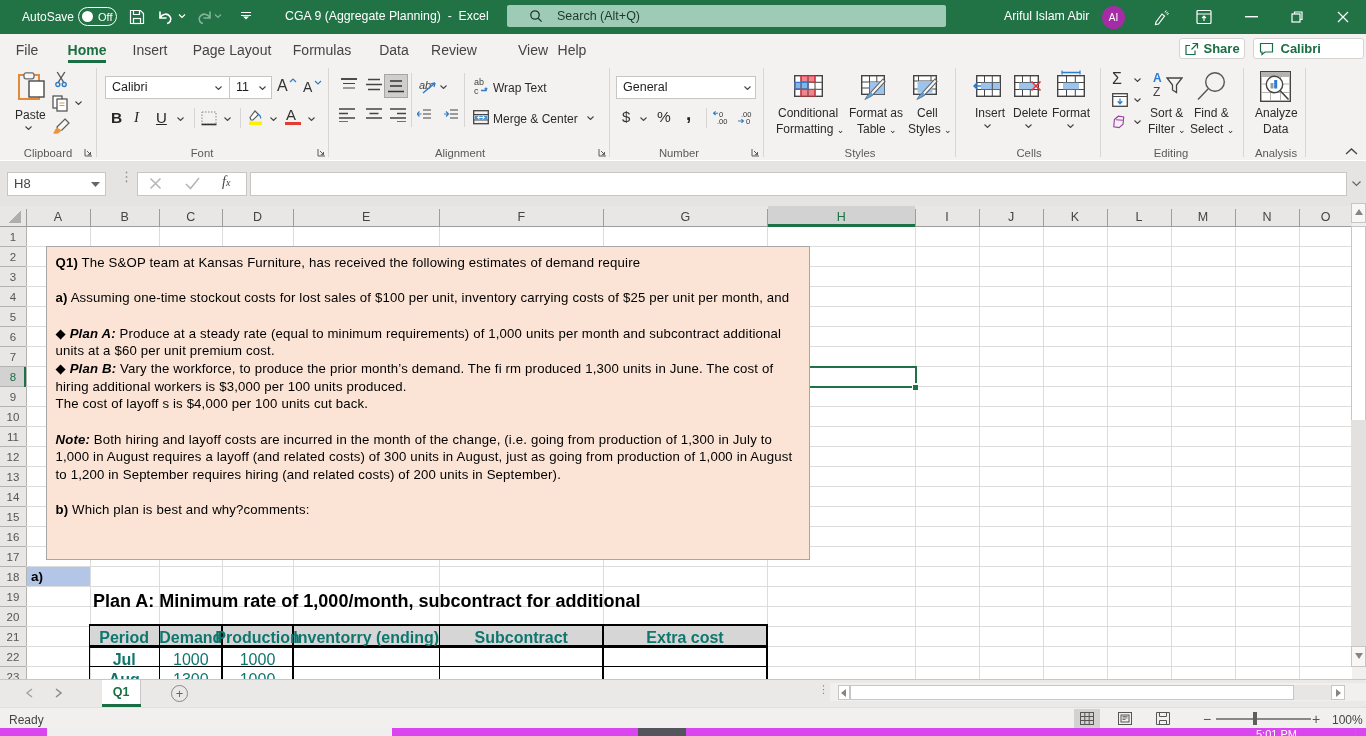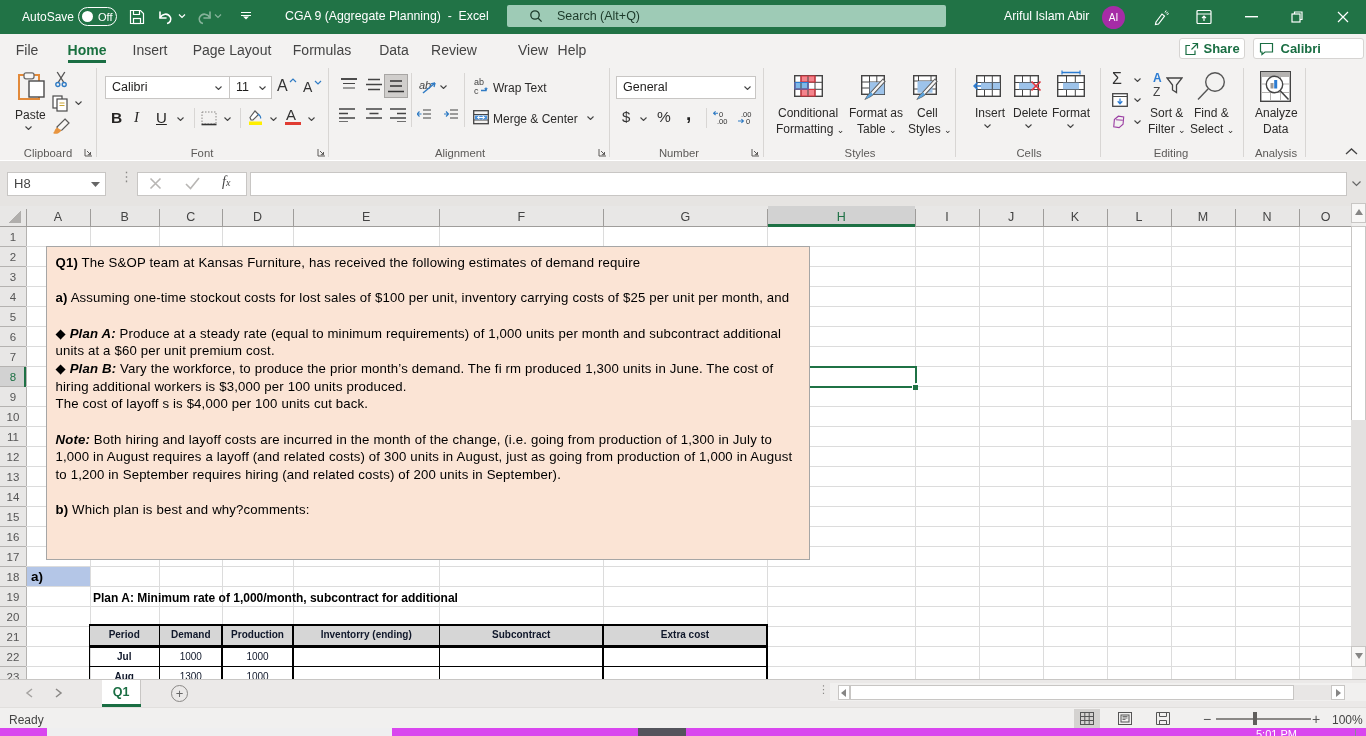--- a/index.html
+++ b/index.html
@@ -28,21 +28,21 @@
 .launch{position:absolute;top:85px;width:9px;height:9px}
 .rlabel{position:absolute;font-size:12px;color:#2b2a29;white-space:nowrap}
 .caret{position:absolute;width:7px;height:4px}
 .ribbonsel{position:absolute;background:#fff;border:1px solid #c8c6c4;font-size:12.5px;color:#1d1c1b}
 
 #frow{position:absolute;left:0;top:160px;width:1366px;height:46px;background:#e6e4e2;border-top:1px solid #fff}
 .fbox{position:absolute;background:#fff;border:1px solid #c8c6c4}
 
 #sheet{position:absolute;left:0;top:206px;width:1366px;height:473px}
 .txline{font-size:13.2px;color:#000;white-space:nowrap;letter-spacing:0.16px}
-.tc{font-size:10px;color:#0f172a;transform:translateX(-50%);white-space:nowrap}
+.tc{font-size:16px;color:#0f766e;transform:translateX(-50%);white-space:nowrap}
 
 #tabbar{position:absolute;left:0;top:678.5px;width:1366px;height:28.5px;background:#ebe9e8;border-top:1px solid #c8c6c4}
 #statusbar{position:absolute;left:0;top:707px;width:1366px;height:21px;background:#f1f0ef;border-top:1px solid #e1dfdd;font-size:12px;color:#444}
 #taskbar{position:absolute;left:0;top:728px;width:1366px;height:22px;background:#d946ef}
 </style>
 </head>
 <body>
 <div id="app">
 <div id="titlebar">
   <div class="t" style="left:22px;top:10px;font-size:12px">AutoSave</div>
@@ -574,21 +574,21 @@
 <div class="abs txline" style="left:55.5px;top:137.2px">units at a $60 per unit premium cost.</div>
 <div class="abs txline" style="left:55.5px;top:154.9px">◆ <b><i>Plan B:</i></b> Vary the workforce, to produce the prior month’s demand. The fi rm produced 1,300 units in June. The cost of</div>
 <div class="abs txline" style="left:55.5px;top:172.5px">hiring additional workers is $3,000 per 100 units produced.</div>
 <div class="abs txline" style="left:55.5px;top:190.2px">The cost of layoff s is $4,000 per 100 units cut back.</div>
 <div class="abs txline" style="left:55.5px;top:225.5px"><b><i>Note:</i></b> Both hiring and layoff costs are incurred in the month of the change, (i.e. going from production of 1,300 in July to</div>
 <div class="abs txline" style="left:55.5px;top:243.1px">1,000 in August requires a layoff (and related costs) of 300 units in August, just as going from production of 1,000 in August</div>
 <div class="abs txline" style="left:55.5px;top:260.8px">to 1,200 in September requires hiring (and related costs) of 200 units in September).</div>
 <div class="abs txline" style="left:55.5px;top:296.1px"><b>b)</b> Which plan is best and why?comments:</div>
 <div class="abs" style="left:26.5px;top:360.7px;width:63px;height:19.3px;background:#b4c6e7"></div>
 <div class="abs" style="left:31px;top:363px;font-size:13.5px;font-weight:bold;color:#000">a)</div>
-<div class="abs" style="left:93px;top:384.5px;font-size:12px;font-weight:bold;color:#000">Plan A: Minimum rate of 1,000/month, subcontract for additional</div>
+<div class="abs" style="left:93px;top:384.5px;font-size:18px;font-weight:bold;color:#000">Plan A: Minimum rate of 1,000/month, subcontract for additional</div>
 <div class="abs" style="left:89px;top:418.2px;width:679px;height:54.3px">
         <div class="abs" style="left:1px;top:2px;width:677px;height:20px;background:#d6d6d6"></div>
         <svg class="abs" style="left:0;top:0" width="679" height="55" shape-rendering="crispEdges">
           <line x1="0.3" y1="0" x2="0.3" y2="55" stroke="#000" stroke-width="2.2"></line>
           <line x1="70.5" y1="0" x2="70.5" y2="55" stroke="#000" stroke-width="1.6"></line>
           <line x1="133" y1="0" x2="133" y2="55" stroke="#000" stroke-width="1.6"></line>
           <line x1="204" y1="0" x2="204" y2="55" stroke="#000" stroke-width="1.6"></line>
           <line x1="350.5" y1="0" x2="350.5" y2="55" stroke="#000" stroke-width="1.6"></line>
           <line x1="514" y1="0" x2="514" y2="55" stroke="#000" stroke-width="1.6"></line>
           <line x1="677.7" y1="0" x2="677.7" y2="55" stroke="#000" stroke-width="2.2"></line>

